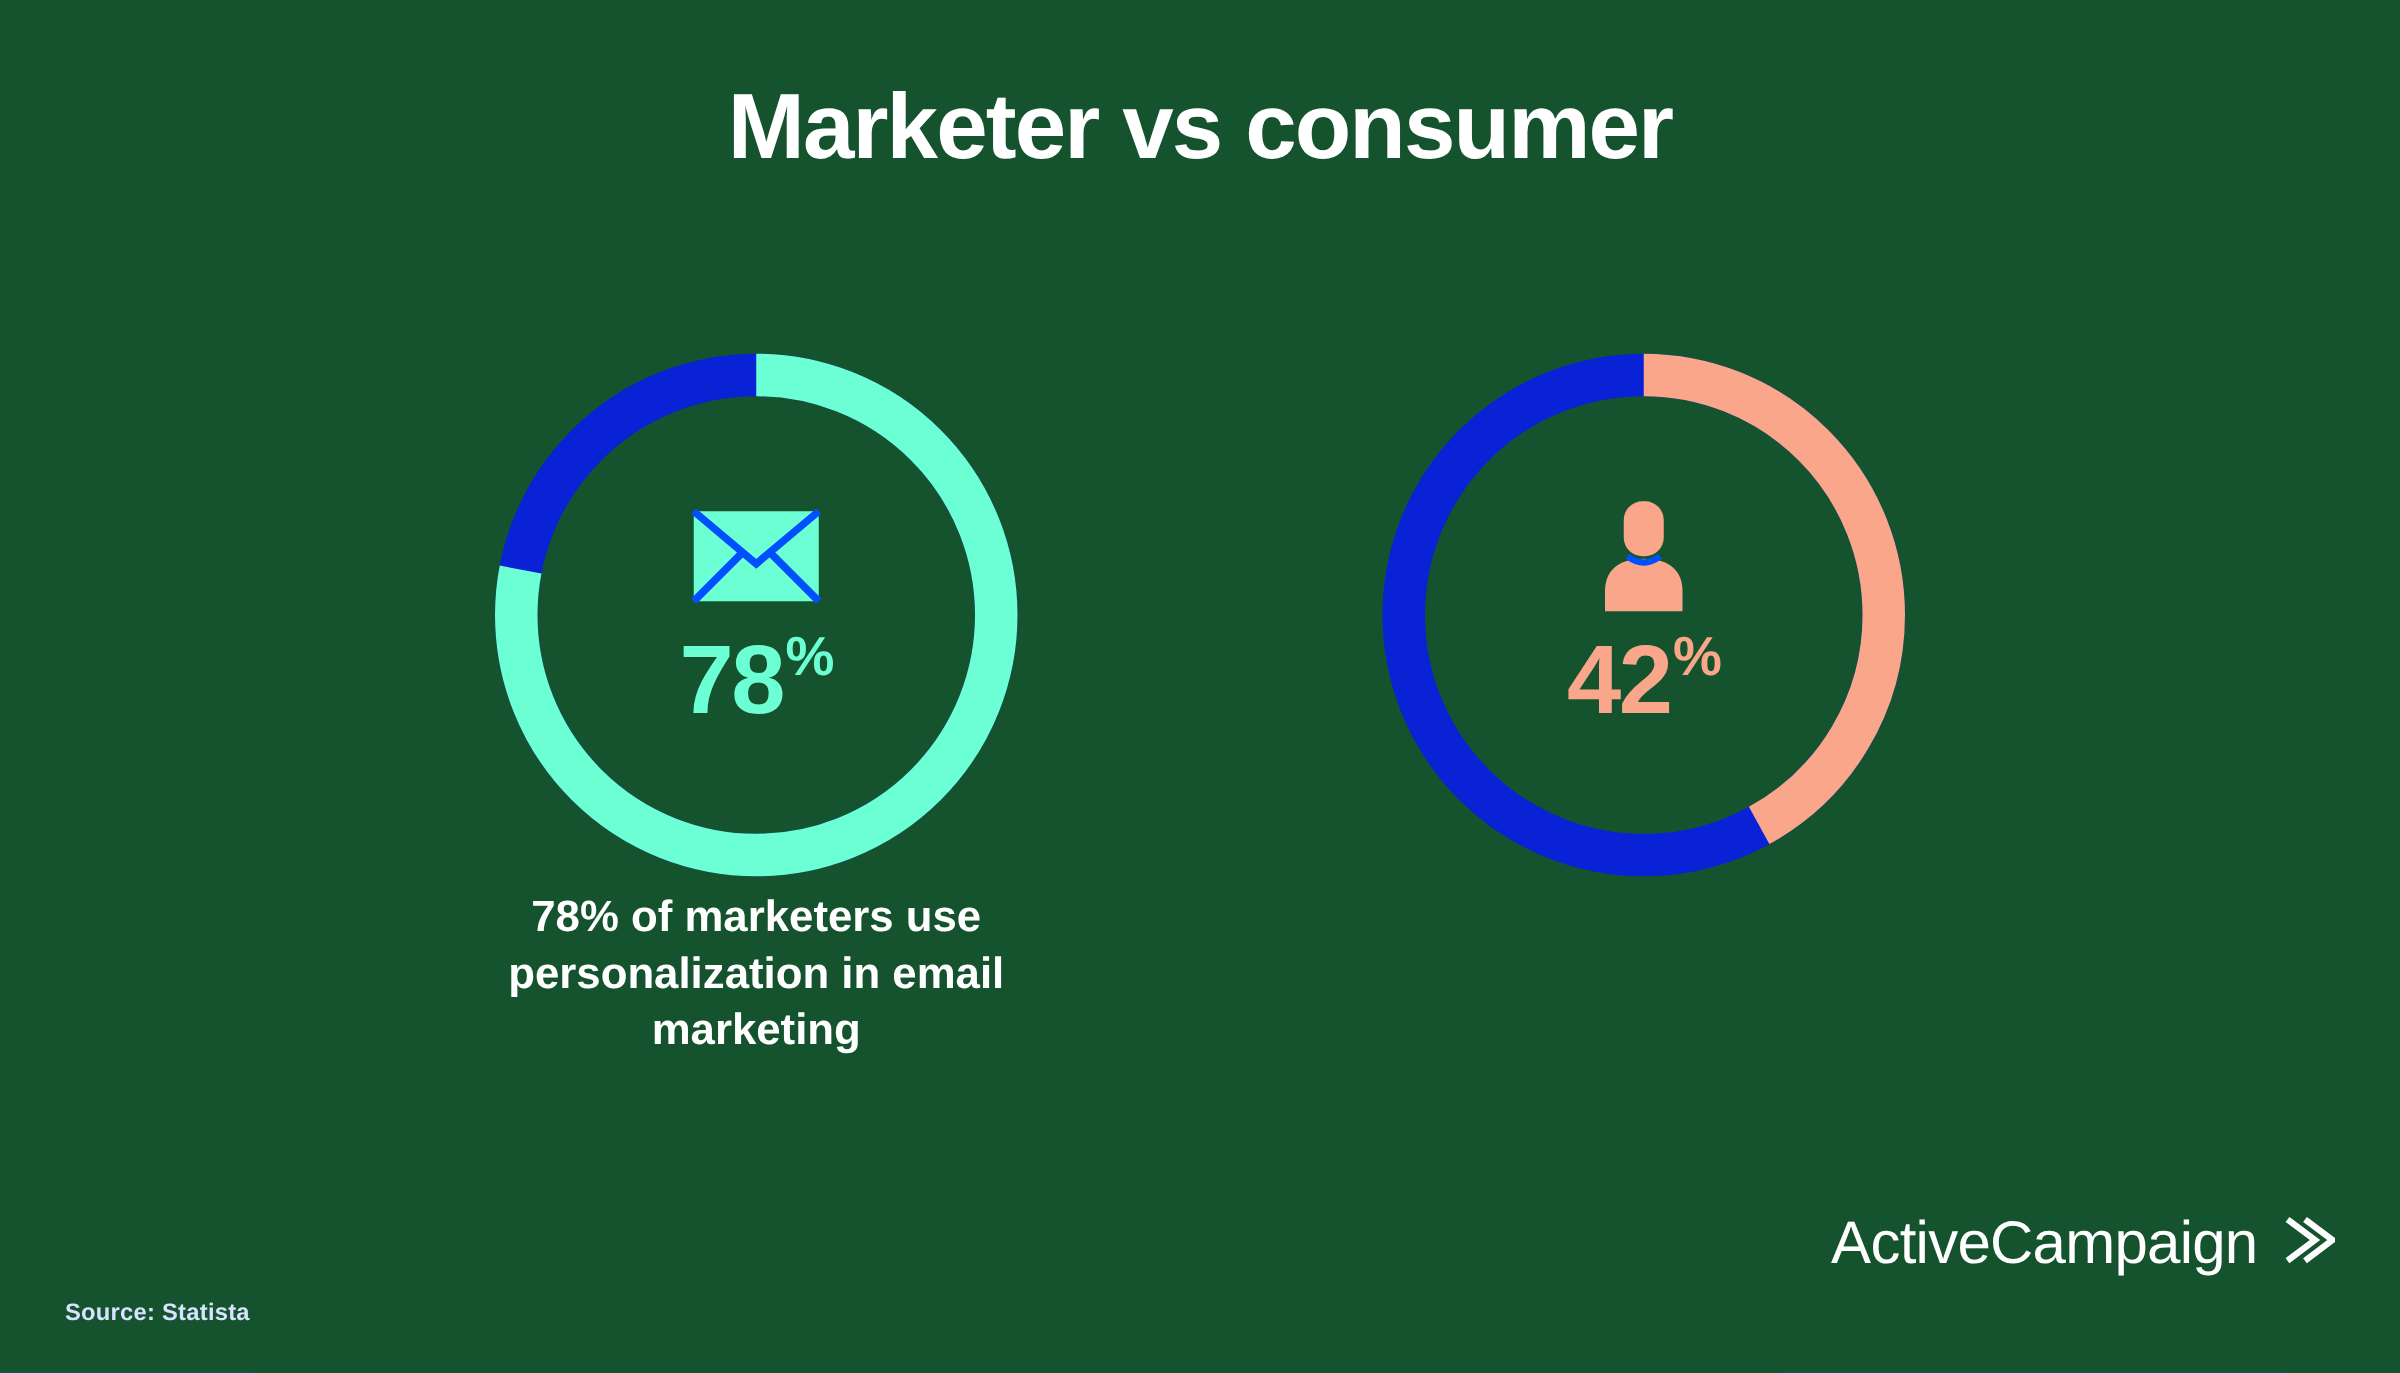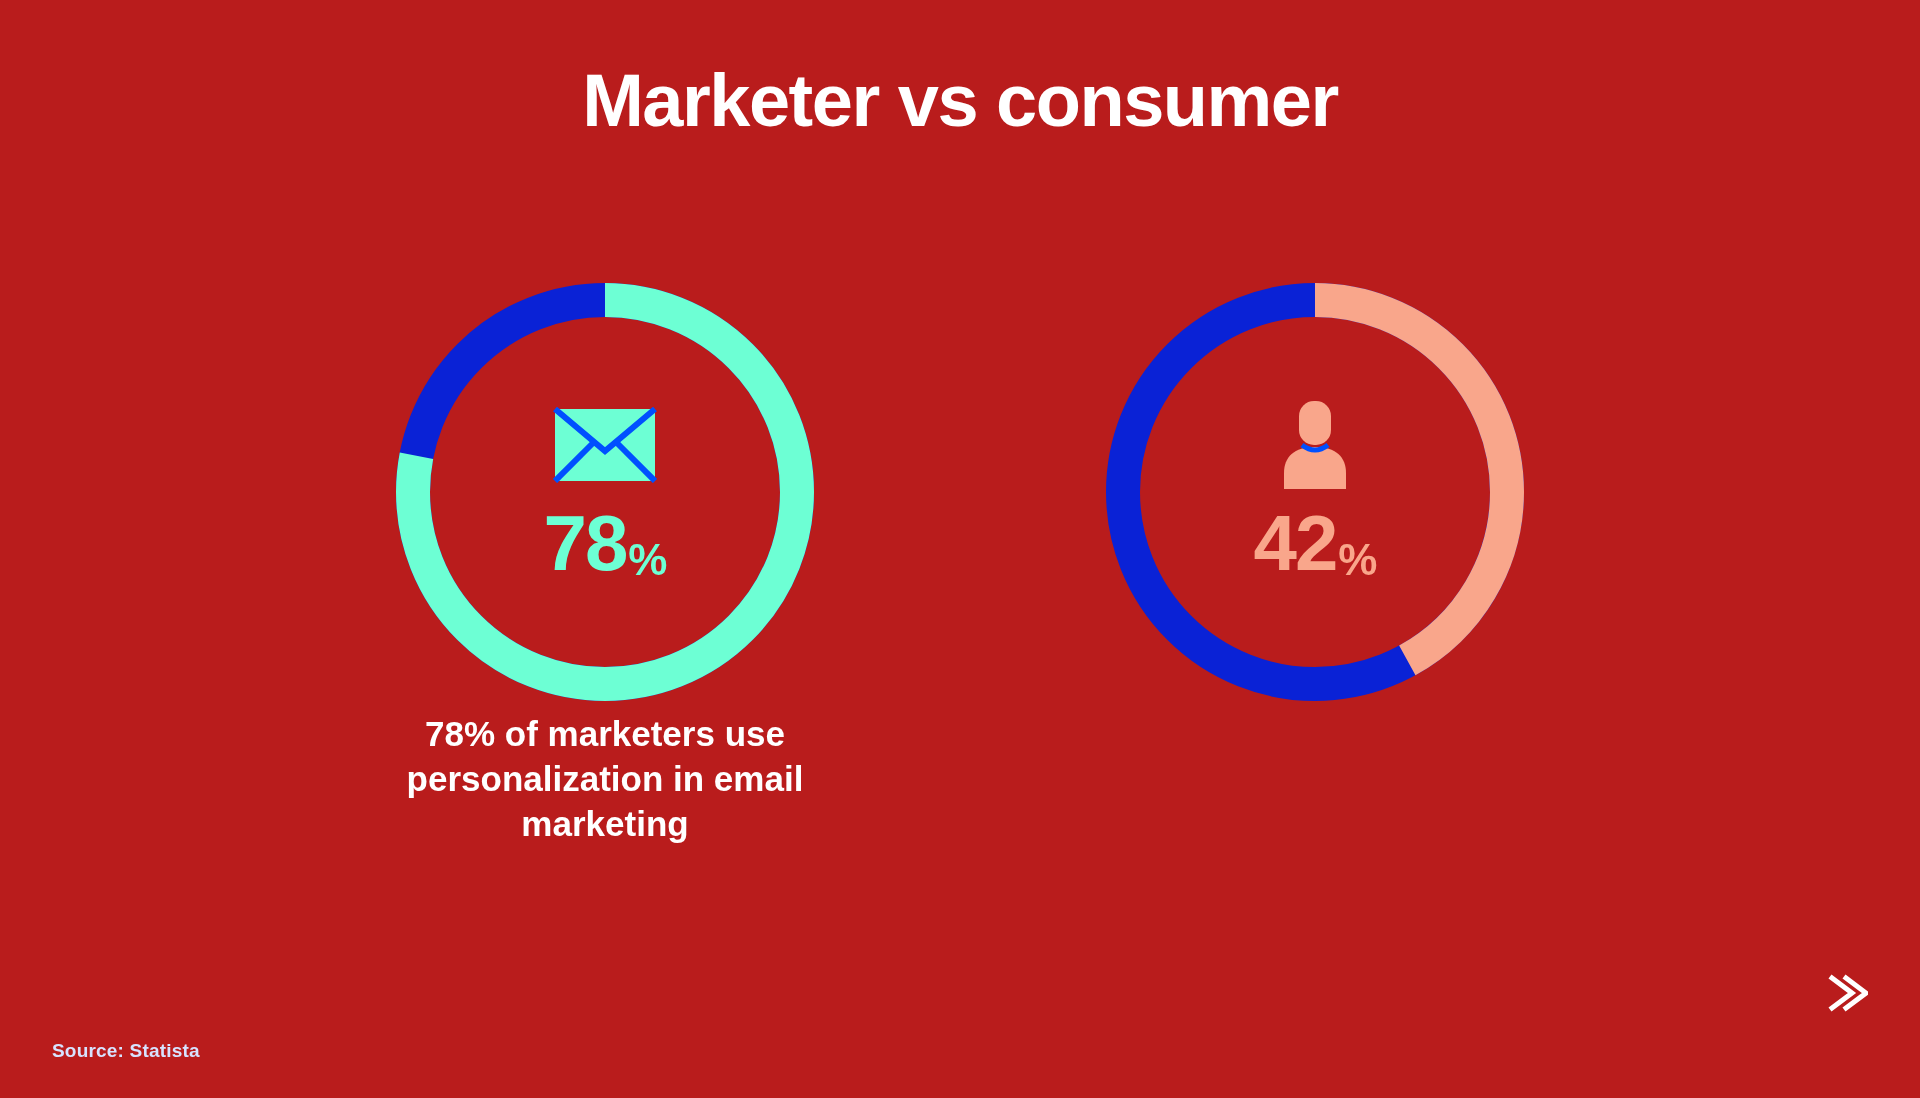--- a/index.html
+++ b/index.html
@@ -10,21 +10,21 @@
   body {
     width: 1920px;
     height: 1098px;
     overflow: hidden;
     font-family: "Liberation Sans", sans-serif;
     position: relative;
   }
   .slide {
     position: absolute;
     inset: 0;
-    background: #b91c1c;
+    background: #14532d;
   }
 
   
   .title {
     position: absolute;
     top: 62px;
     left: 0;
     width: 1920px;
     text-align: center;
     color: #ffffff;
@@ -82,21 +82,21 @@
     justify-content: center;
   }
   .icon-slot svg { display: block; }
 
   .pct {
     font-size: 78px;
     font-weight: 800;
     line-height: 1;
     letter-spacing: -2px;
     display: flex;
-    align-items: flex-end;
+    align-items: flex-start;
   }
   .pct .sym {
     font-size: 44px;
     font-weight: 800;
     letter-spacing: -1px;
     margin-left: 2px;
   }
   .pct.mint, .pct.mint .sym { color: #6dffd4; }
   .pct.salmon, .pct.salmon .sym { color: #f9a68b; }
 
@@ -192,20 +192,21 @@
           </div>
         </div>
       </div>
     </div>
 
   </div>
 
   <div class="source">Source: Statista</div>
 
   <div class="logo">
+    <span class="logo-text">ActiveCampaign</span>
     <span class="logo-chevron">
       <svg width="46" height="46" viewBox="0 0 46 46">
         <path d="M10 8 L30 23 L10 38" fill="none" stroke="#ffffff" stroke-width="5" stroke-linecap="square"></path>
         <path d="M24 8 L44 23 L24 38" fill="none" stroke="#ffffff" stroke-width="5" stroke-linecap="square"></path>
       </svg>
     </span>
   </div>
 
 </div>
 

